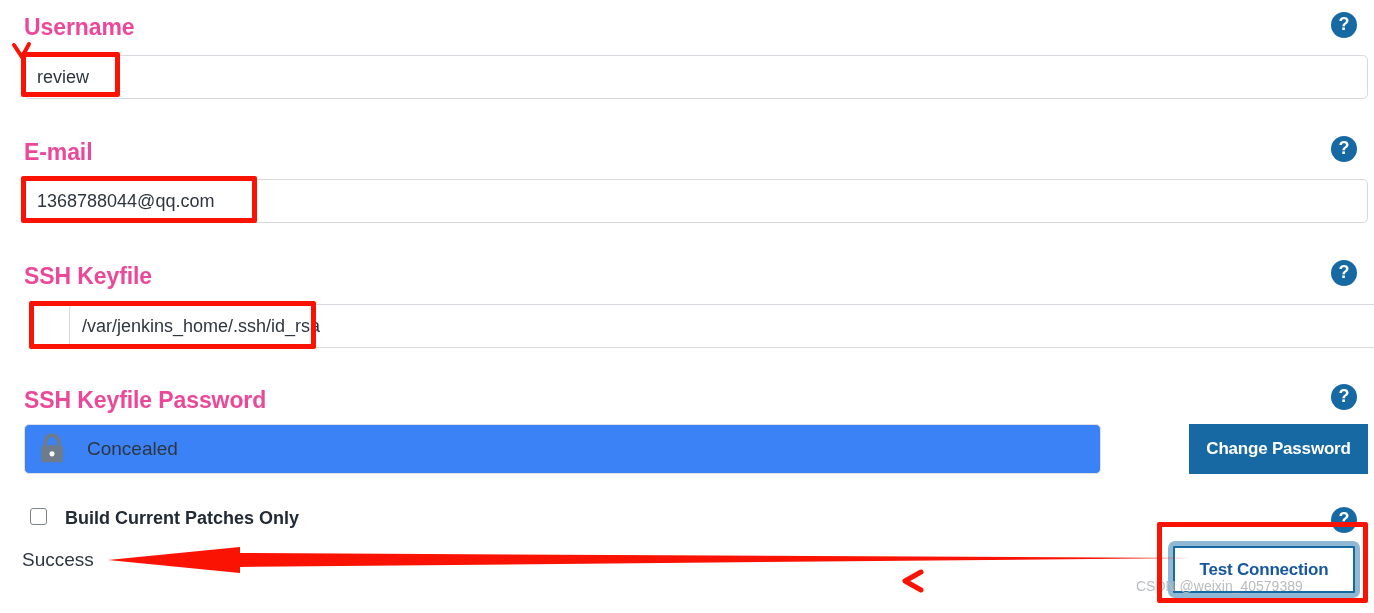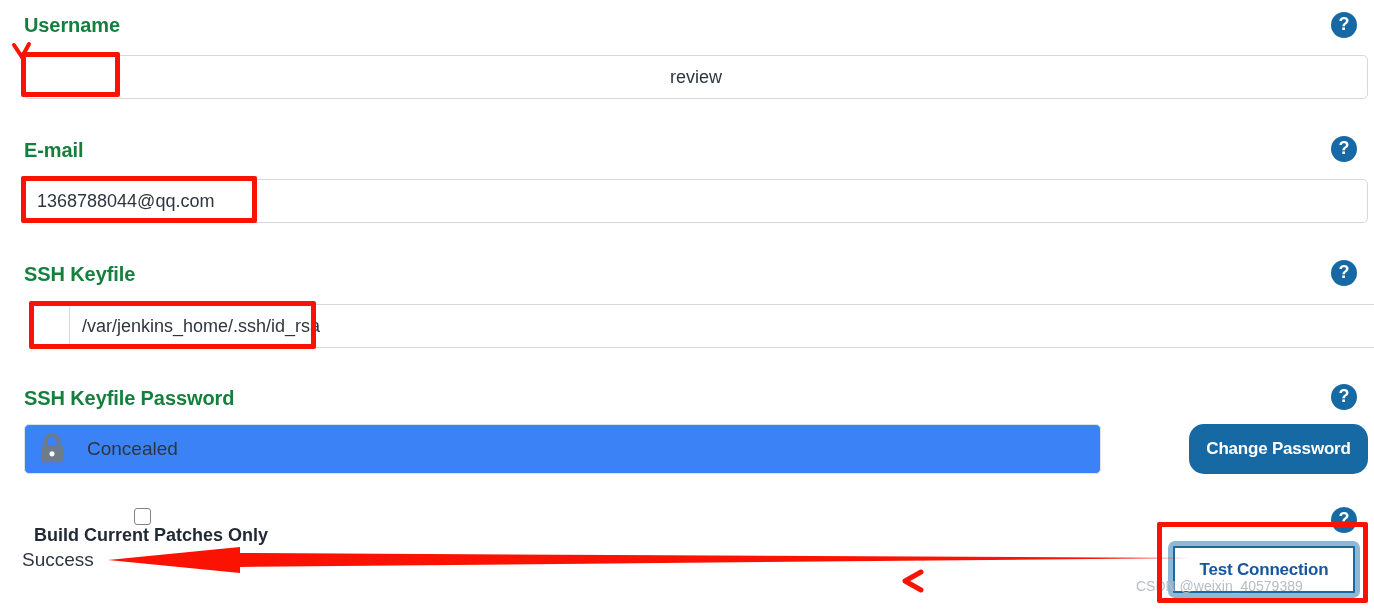--- a/index.html
+++ b/index.html
@@ -13,23 +13,23 @@
   #root {
     position: relative;
     width: 1374px;
     height: 613px;
     background: #ffffff;
   }
 
   
   .field-label {
     position: absolute;
-    font-size: 20px;
-    font-weight: bold;
-    color: #15803d;
+    font-size: 23px;
+    font-weight: bold;
+    color: #ec4899;
     letter-spacing: -0.1px;
     white-space: nowrap;
   }
 
   .text-input {
     position: absolute;
     left: 24px;
     width: 1344px;
     height: 44px;
     border: 1px solid #d5d8dc;
@@ -87,36 +87,35 @@
 
   #change-password-button {
     position: absolute;
     left: 1189px;
     top: 424px;
     width: 179px;
     height: 50px;
     background: #1769a3;
     color: #ffffff;
     border: none;
-    border-radius: 15px;
+    border-radius: 0;
     font-family: "Liberation Sans", sans-serif;
     font-size: 17px;
     font-weight: bold;
     cursor: pointer;
     letter-spacing: -0.2px;
   }
 
   
   #checkbox-row {
     position: absolute;
-    left: 16px;
+    left: 30px;
     top: 508px;
     display: flex;
-    align-items: center;
-    flex-direction: column;
+    align-items: flex-start;
   }
   #build-current-checkbox {
     width: 17px;
     height: 17px;
     border: 1.6px solid #7b838c;
     border-radius: 3px;
     background: #ffffff;
     cursor: pointer;
     flex: none;
   }
@@ -189,21 +188,21 @@
     margin-left: 8px;
   }
 </style>
 </head>
 <body>
 
 <div id="root">
 
   <div class="field-label" style="left:24px; top:14px;">Username</div>
   <div class="help-icon" style="left:1331px; top:12px;">?</div>
-  <div class="text-input" style="top:55px;text-align:center;">review</div>
+  <div class="text-input" style="top:55px;">review</div>
 
   <div class="field-label" style="left:24px; top:139px;">E-mail</div>
   <div class="help-icon" style="left:1331px; top:136px;">?</div>
   <div class="text-input" style="top:179px;">1368788044@qq.com</div>
 
   <div class="field-label" style="left:24px; top:263px;">SSH Keyfile</div>
   <div class="help-icon" style="left:1331px; top:260px;">?</div>
   <div class="text-input" style="top:304px;margin-left:45px;">/var/jenkins_home/.ssh/id_rsa</div>
 
   <div class="field-label" style="left:24px; top:387px;">SSH Keyfile Password</div>

